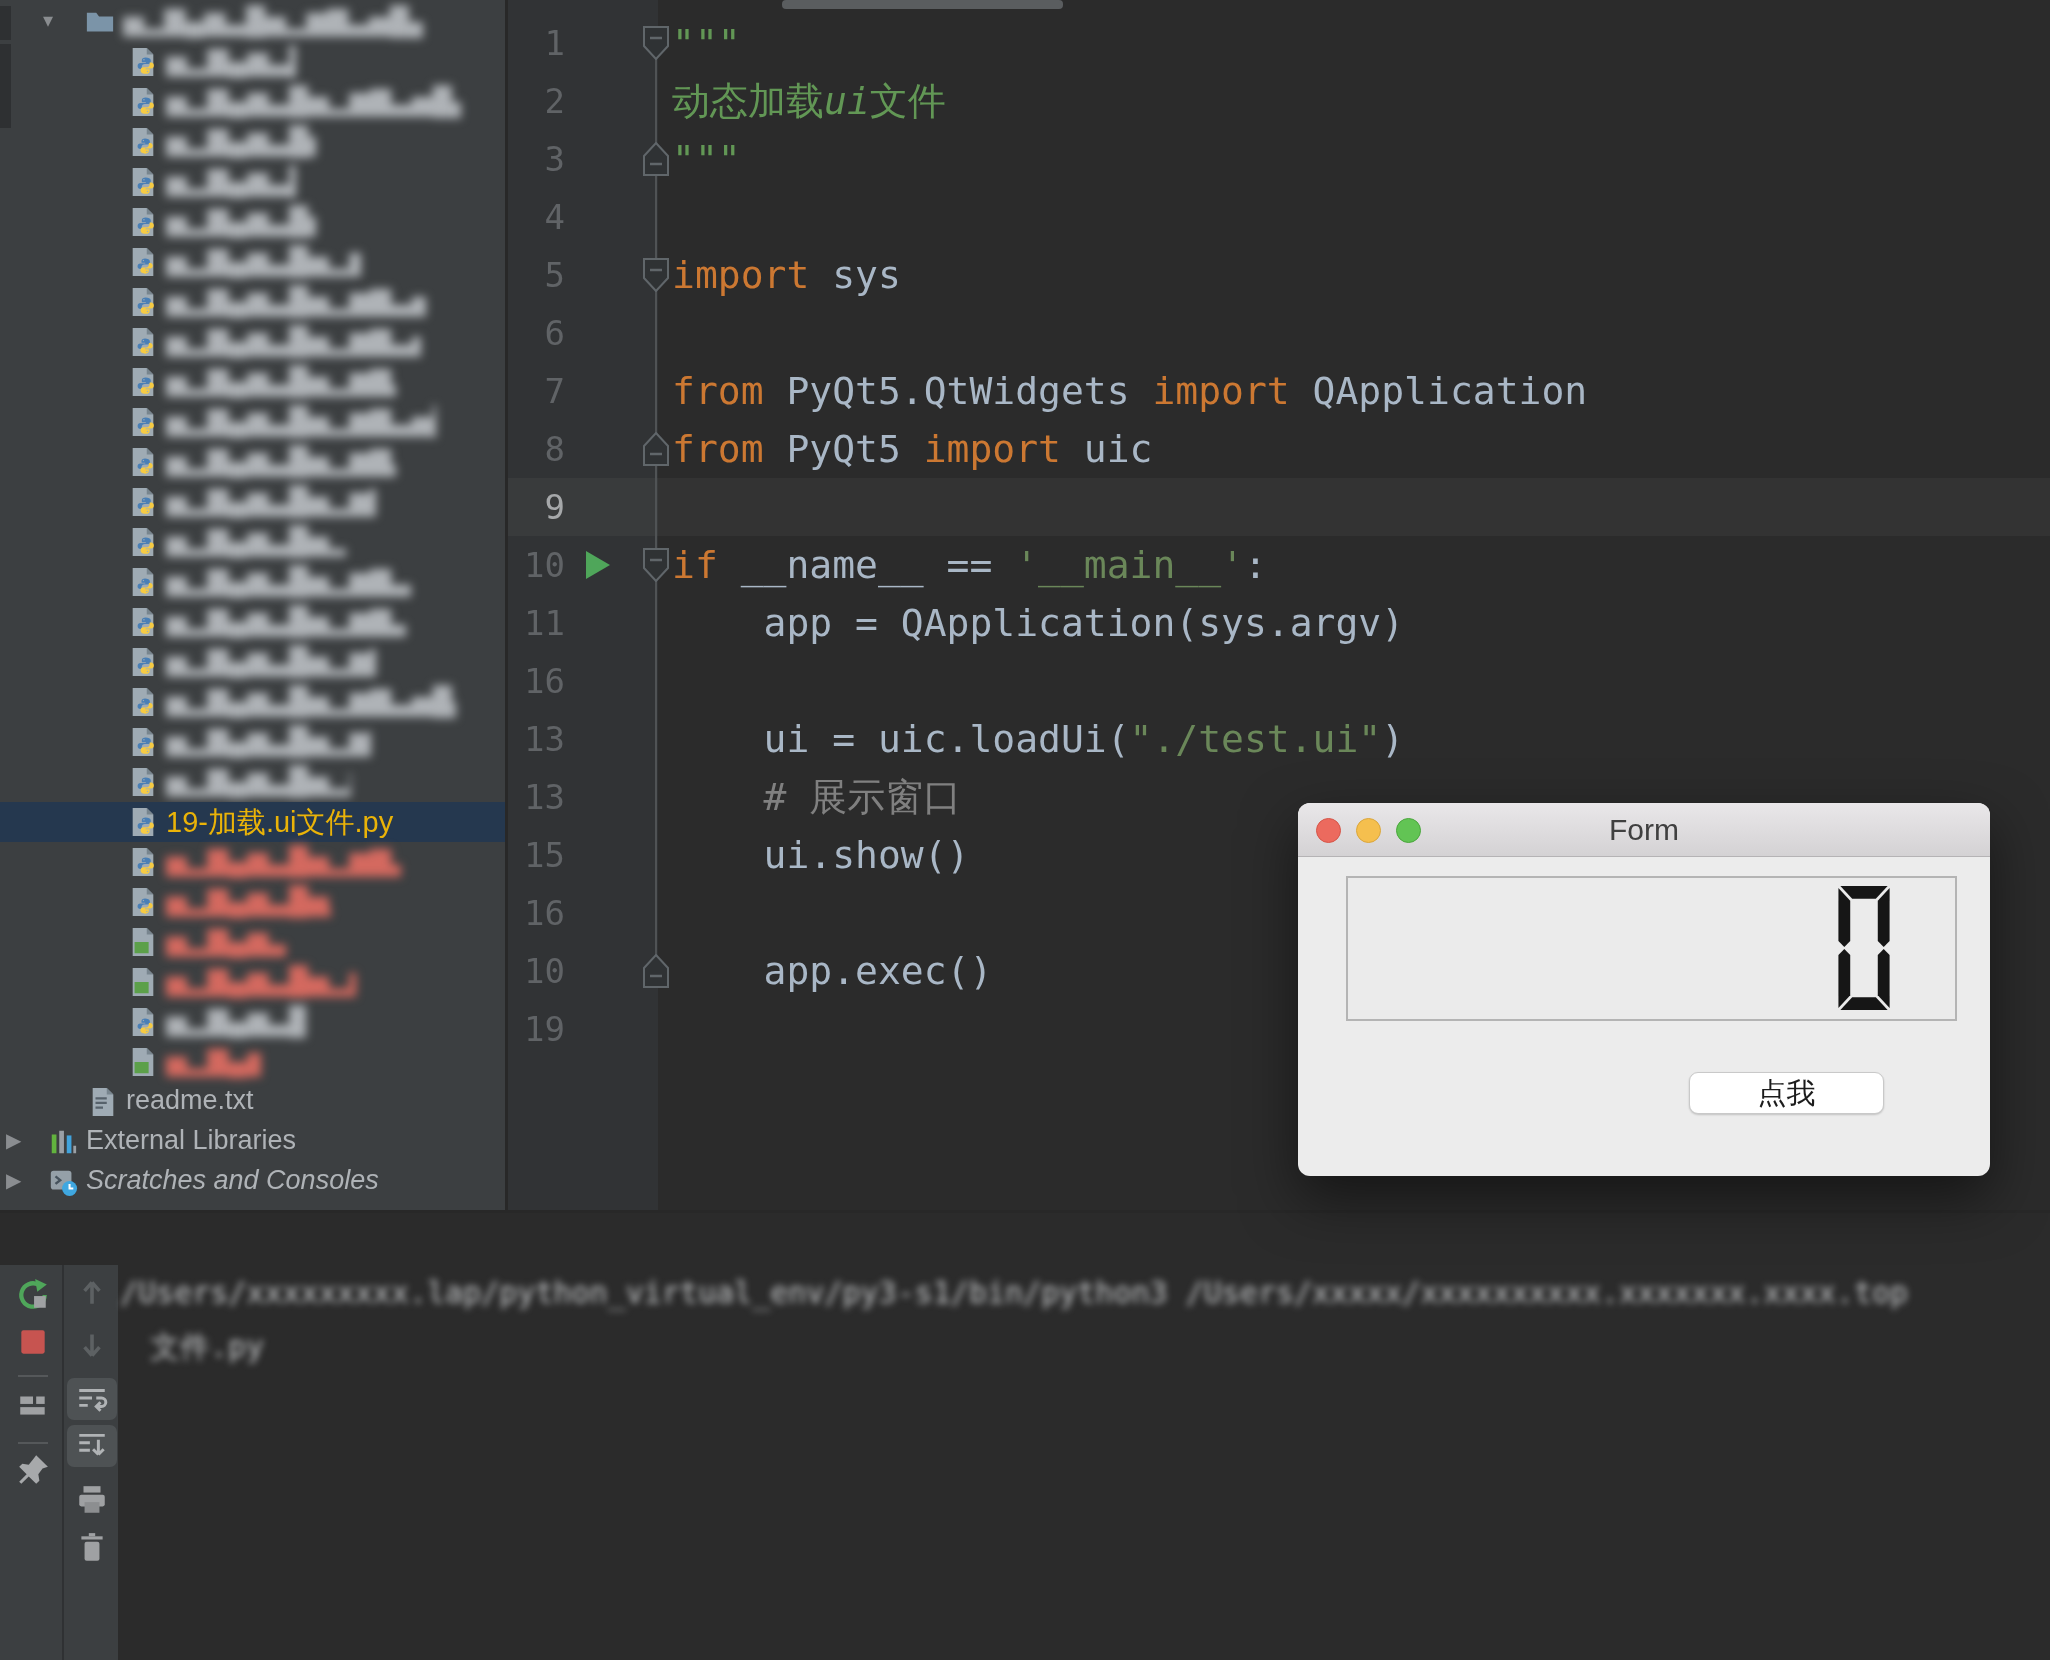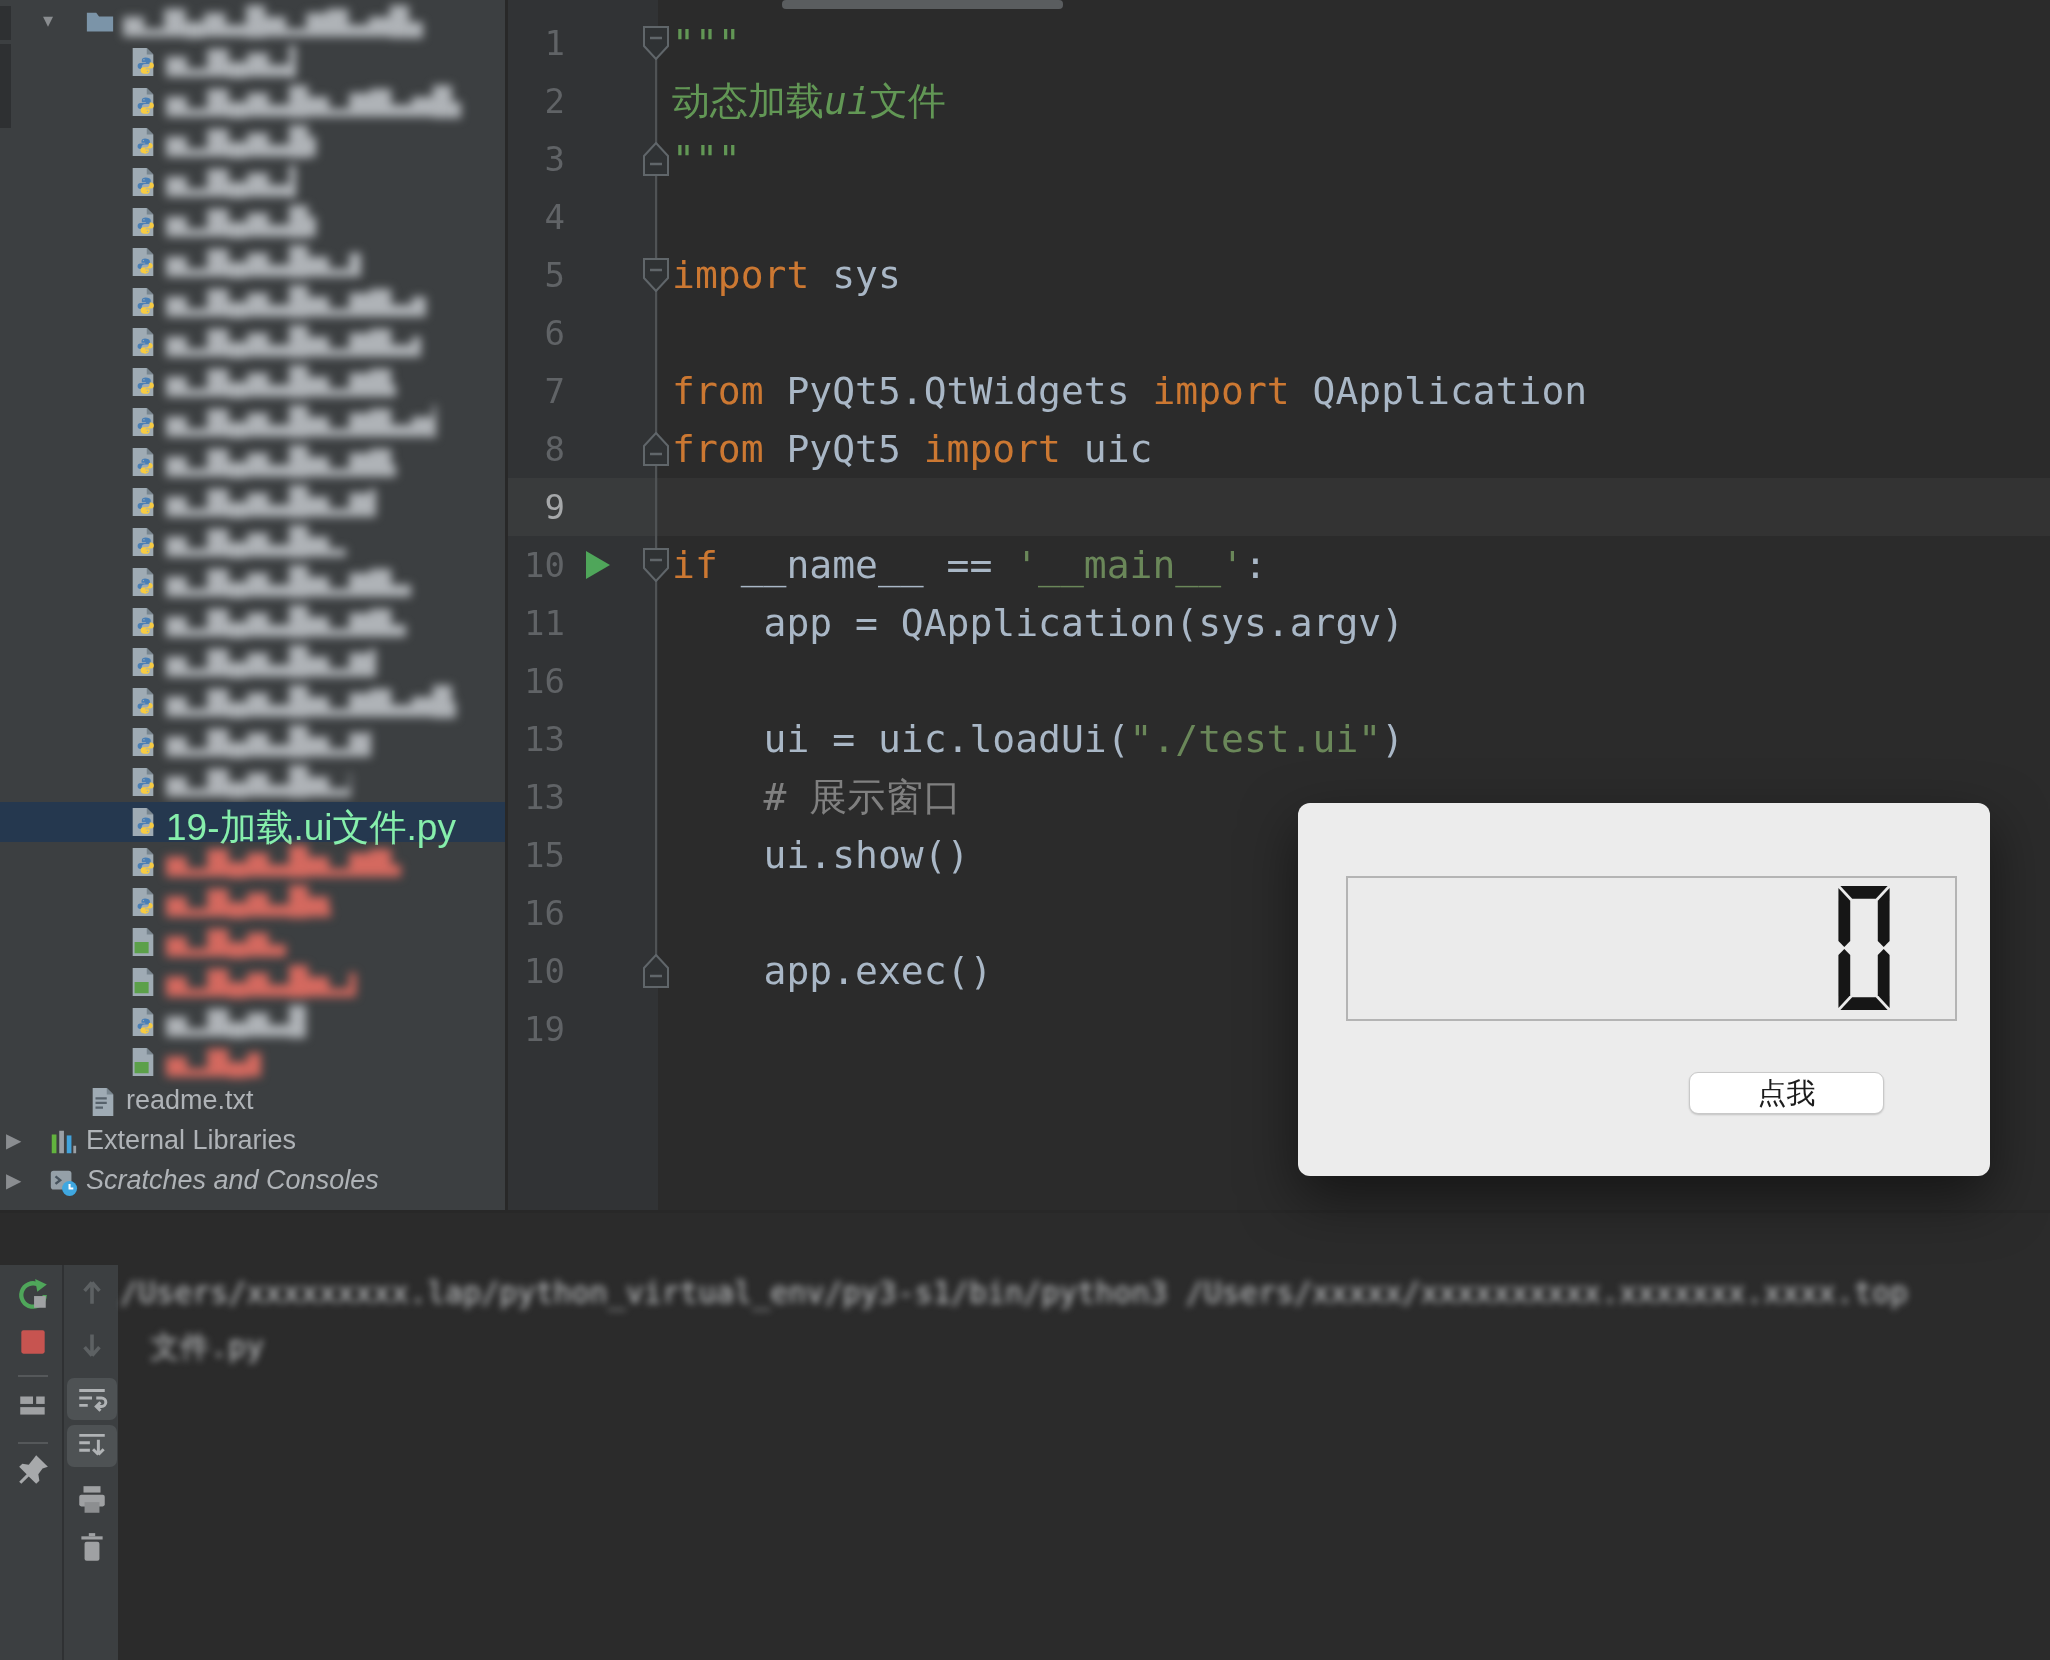--- a/index.html
+++ b/index.html
@@ -9,21 +9,21 @@
   
   #sidebar{left:0;top:0;width:505px;height:1210px;background:#3c3f41;overflow:hidden;}
   .stripe-tab{left:0;width:11px;background:#2e3032;}
   .tree-row{position:absolute;left:0;width:505px;height:40px;display:flex;align-items:center;}
   .tree-row.sel{background:#25384f;}
   .tree-arrow{position:absolute;font-size:20px;color:#8a8d90;top:6px;}
   .tree-icon{position:absolute;top:5px;width:30px;height:30px;}
   .tree-icon svg{width:30px;height:30px;display:block;}
   .tree-label{position:absolute;font-size:27px;color:#afb3b7;white-space:nowrap;top:3px;}
   .tree-label.red{color:#d4695f;}
-  .tree-label.sel-label{color:#86efac;font-size:37px;top:1px;}
+  .tree-label.sel-label{color:#eab308;font-size:29px;top:1px;}
   .blurred{filter:blur(5px);overflow:hidden;display:inline-block;height:34px;}
   
   #editor{left:505px;top:0;width:1545px;height:1210px;background:#2b2b2b;overflow:hidden;}
   #gutter-bg{left:3px;top:0;width:150px;height:1210px;background:#313335;}
   #caret-line{left:0;top:478px;width:1545px;height:58px;background:rgba(255,255,255,0.04);}
   #hscroll-thumb{left:277px;top:0;width:281px;height:9px;background:#5a5d5f;border-radius:4px;}
   #fold-guide{left:150px;top:40px;width:2px;height:925px;background:#505355;}
   #gutter{left:0;top:14px;width:60px;text-align:right;
           font-family:"DejaVu Sans Mono",monospace;font-size:34px;color:#606366;}
   #gutter .num{height:58px;line-height:58px;}
@@ -510,20 +510,26 @@
       </svg>
     </div>
   <div id="run-arrow" class="abs" style="top:551px;"></div>
   <div id="code" class="abs"><div class="line"><span class="doc">"""</span></div><div class="line"><span class="doc">动态加载</span><span class="doc-italic">ui</span><span class="doc">文件</span></div><div class="line"><span class="doc">"""</span></div><div class="line"></div><div class="line"><span class="kw">import</span><span class="pl"> sys</span></div><div class="line"></div><div class="line"><span class="kw">from</span><span class="pl"> PyQt5.QtWidgets </span><span class="kw">import</span><span class="pl"> QApplication</span></div><div class="line"><span class="kw">from</span><span class="pl"> PyQt5 </span><span class="kw">import</span><span class="pl"> uic</span></div><div class="line"></div><div class="line"><span class="kw">if </span><span class="pl">__name__ == </span><span class="str">'__main__'</span><span class="pl">:</span></div><div class="line"><span class="pl">    app = QApplication(sys.argv)</span></div><div class="line"></div><div class="line"><span class="pl">    ui = uic.loadUi(</span><span class="str">"./test.ui"</span><span class="pl">)</span></div><div class="line"><span class="com">    # 展示窗口</span></div><div class="line"><span class="pl">    ui.show()</span></div><div class="line"></div><div class="line"><span class="pl">    app.exec()</span></div><div class="line"></div></div>
 </div>
 
 <div id="div-v" class="abs"></div>
 <div id="div-h" class="abs"></div>
 
 <div id="form-window" class="abs">
+  <div id="form-titlebar" class="abs">
+    <div id="tl-red" class="tl"></div>
+    <div id="tl-yellow" class="tl"></div>
+    <div id="tl-green" class="tl"></div>
+    <div id="form-title" class="abs">Form</div>
+  </div>
   <div id="lcd-panel" class="abs">
     <svg id="lcd-digit" viewBox="0 0 54 128">
       <polygon points="3,1 51,1 39,14 15,14" fill="#161616"></polygon>
       <polygon points="1,3 13,16 13,57 7,63 1,57" fill="#161616"></polygon>
       <polygon points="53,3 53,57 47,63 41,57 41,16" fill="#161616"></polygon>
       <polygon points="1,71 7,65 13,71 13,112 1,125" fill="#161616"></polygon>
       <polygon points="53,71 53,125 41,112 41,71 47,65" fill="#161616"></polygon>
       <polygon points="15,114 39,114 51,127 3,127" fill="#161616"></polygon>
     </svg>
   </div>

